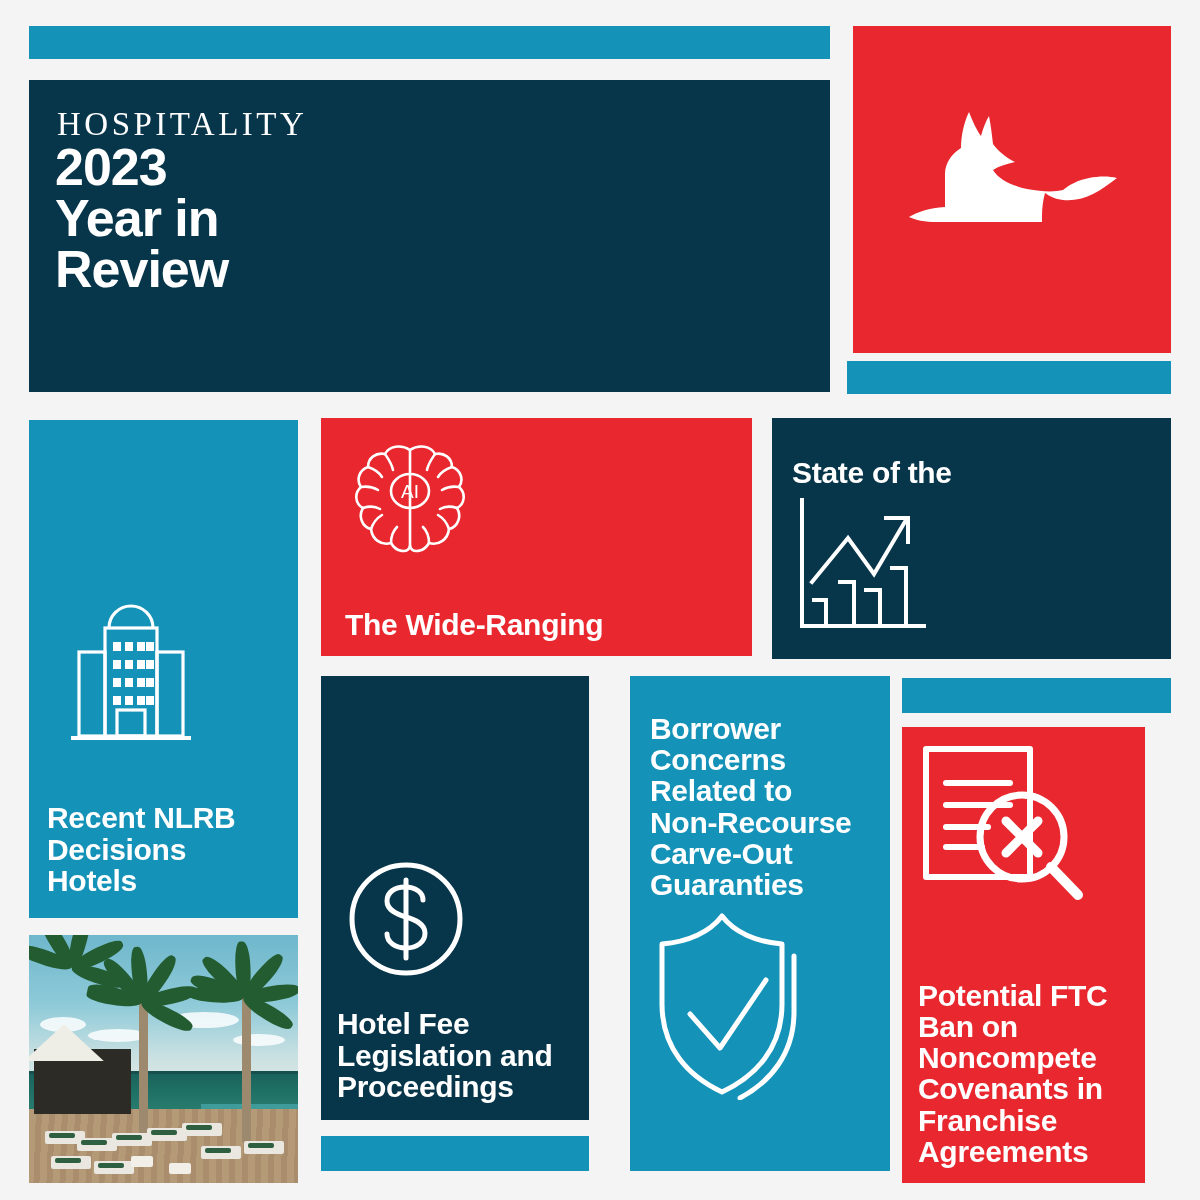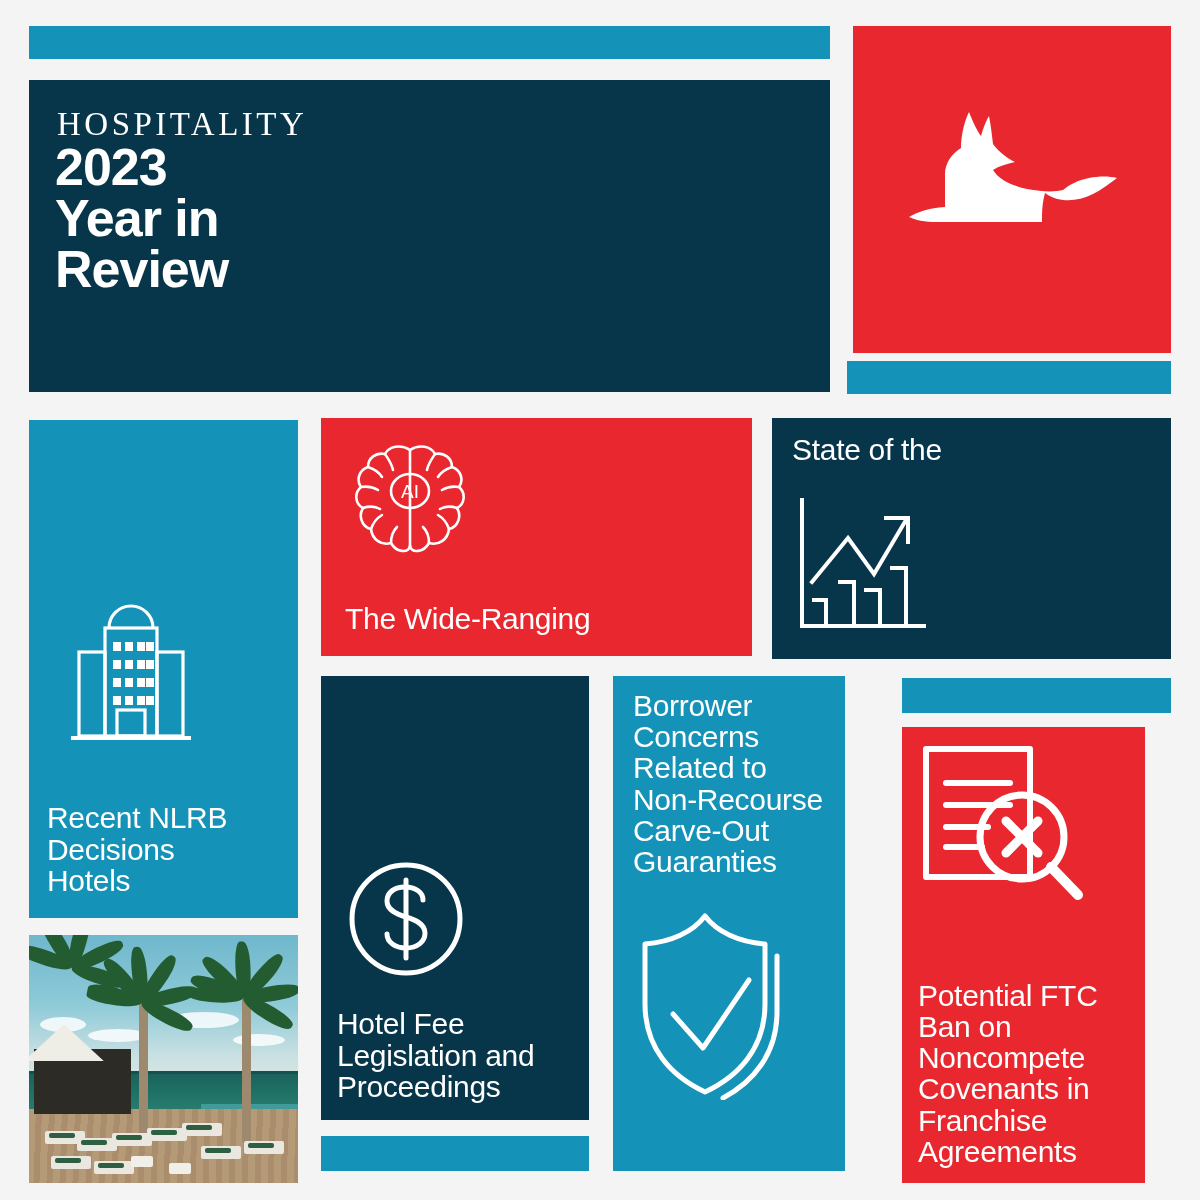--- a/index.html
+++ b/index.html
@@ -50,36 +50,37 @@
   
   #nlrb-card  { left: 29px;  top: 420px; width: 269px; height: 498px; }
   #ai-card    { left: 321px; top: 418px; width: 431px; height: 238px; }
   #market-card{ left: 772px; top: 418px; width: 399px; height: 241px; }
 
   
   #photo-card     { left: 29px;  top: 935px; width: 269px; height: 248px;
                     overflow: hidden; }
   #hotelfee-card  { left: 321px; top: 676px; width: 268px; height: 444px; }
   #hotelfee-bar   { left: 321px; top: 1136px; width: 268px; height: 35px; }
-  #borrower-card  { left: 613px; top: 676px; width: 232px; height: 495px; }
+  #borrower-card  { left: 630px; top: 676px; width: 260px; height: 495px; }
   #ftc-accent-bar { left: 902px; top: 678px; width: 269px; height: 35px; }
   #ftc-card       { left: 902px; top: 727px; width: 243px; height: 456px; }
 
   .card-title {
     position: absolute;
     color: #ffffff;
-    font-weight: 400;
+    font-weight: 700;
     line-height: 1.04;
     letter-spacing: -0.3px;
+    margin-top: 23px;
   }
   .card-title span { display: block; }
 
   
   #nlrb-title     { left: 18px; bottom: 22px; font-size: 30px; }
-  #ai-title       { left: 24px; bottom: 22px; font-size: 30px; }
+  #ai-title       { left: 24px; bottom: 16px; font-size: 30px; }
   #market-title   { left: 20px; top: 16px;    font-size: 30px; }
   #hotelfee-title { left: 16px; bottom: 18px; font-size: 30px; }
   #borrower-title { left: 20px; top: 14px;    font-size: 30px; }
   #ftc-title      { left: 16px; bottom: 16px; font-size: 30px; }
 
   .card-icon { position: absolute; }
   #nlrb-icon     { left: 38px;  top: 170px; width: 128px; height: 170px; }
   #ai-icon       { left: 24px;  top: 18px;  width: 130px; height: 130px; }
   #market-icon   { left: 20px;  top: 78px;  width: 140px; height: 142px; }
   #hotelfee-icon { left: 20px;  top: 178px; width: 130px; height: 130px; }

